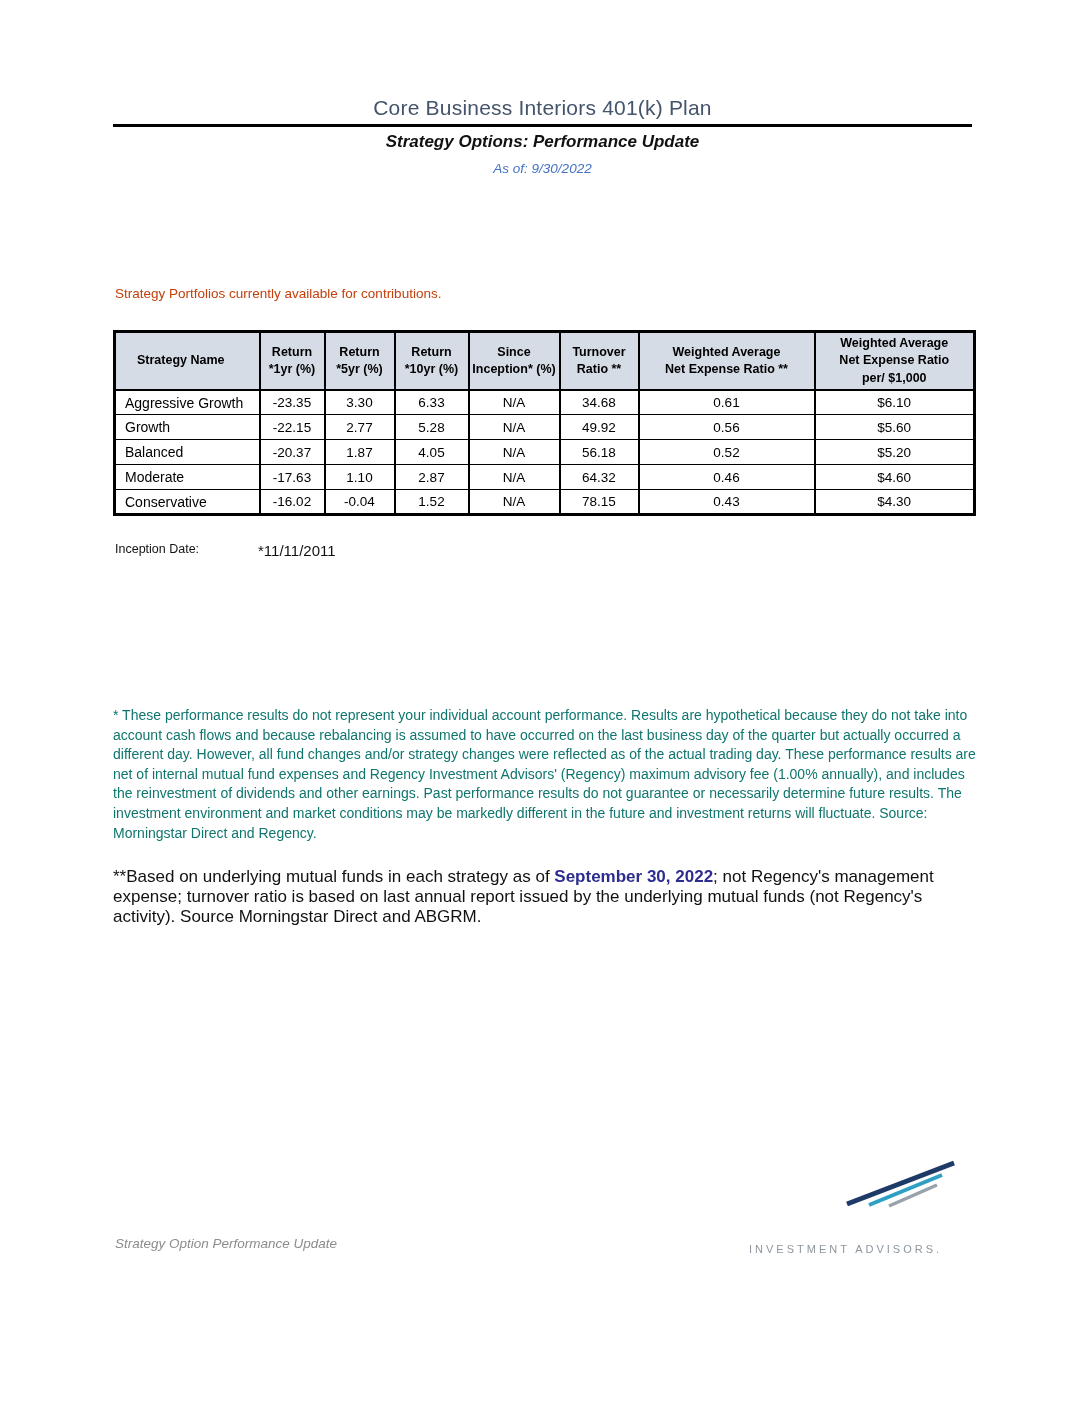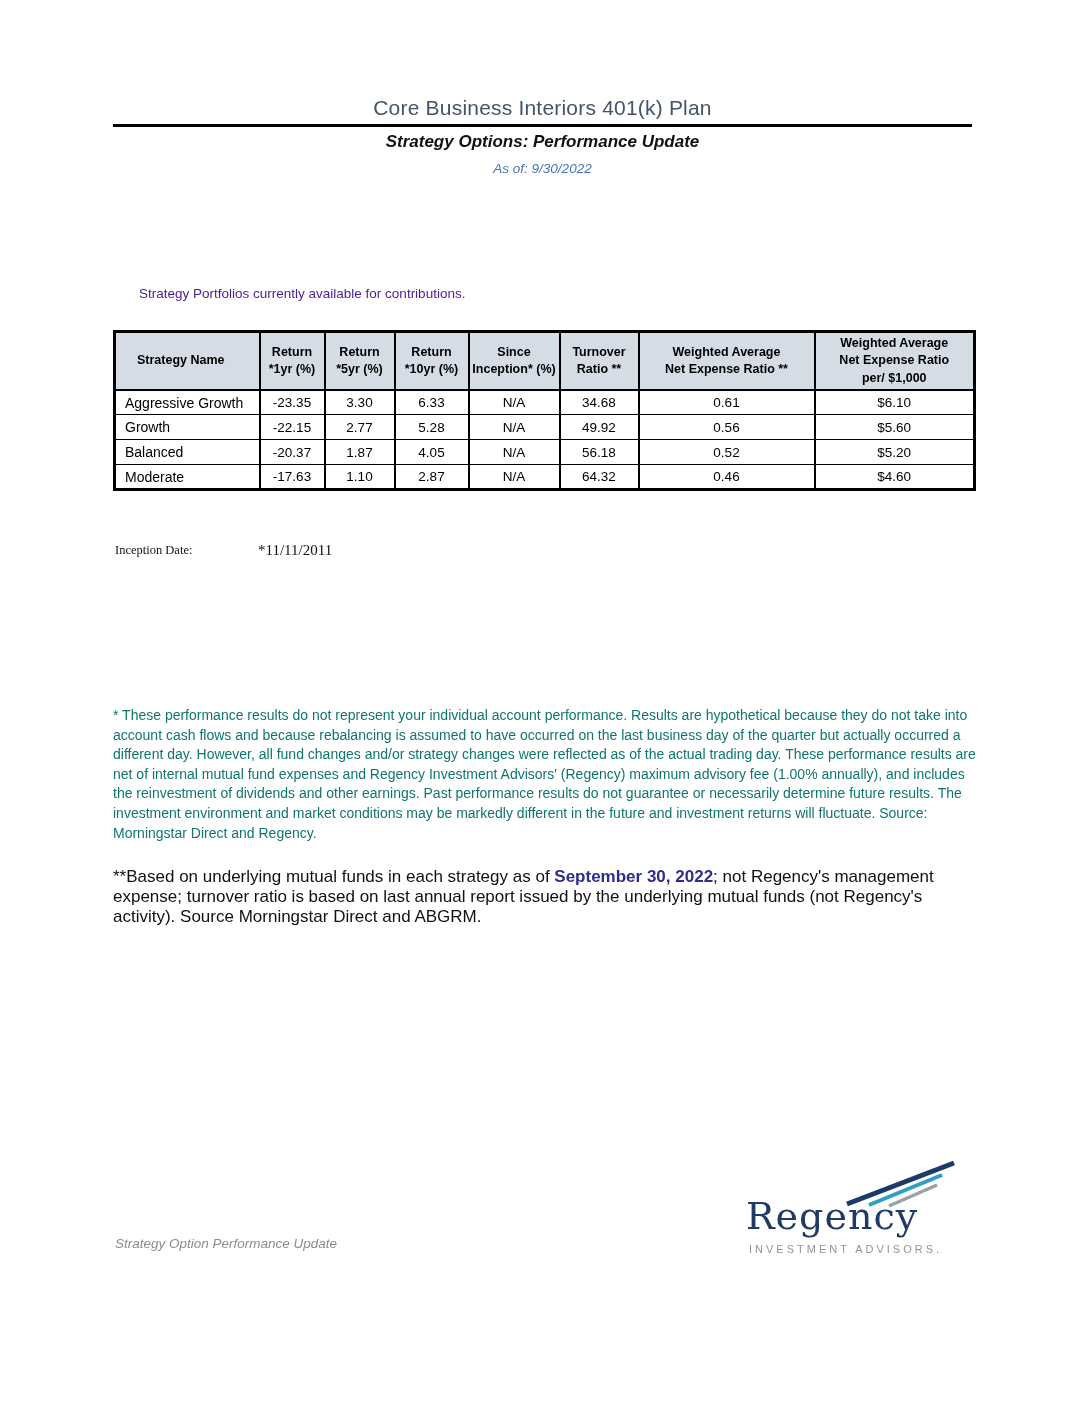--- a/index.html
+++ b/index.html
@@ -44,22 +44,21 @@
     font-weight: normal;
     font-style: italic;
     color: #4472c4;
   }
 
   
   .intro-line {
     position: absolute;
     top: 286px; left: 115px;
     font-size: 13.5px;
-    color: #4c1d95;
-    margin-left: 24px;
+    color: #c2410c;
   }
 
   
   .perf-table-wrap {
     position: absolute;
     top: 330px; left: 113px; width: 860px;
   }
   table.perf {
     width: 100%;
     border-collapse: collapse;
@@ -96,22 +95,21 @@
     text-align: left;
     padding-left: 9px;
     font-size: 14px;
   }
 
   
   .inception-row {
     position: absolute;
     top: 542px; left: 115px;
     display: flex;
-    align-items: center;
-    font-family: Liberation Serif, serif;
+    align-items: flex-start;
   }
   .inception-label { font-size: 12.5px; width: 143px; color: #111; }
   .inception-value { font-size: 15px; color: #111; }
 
   
   .footnote-1 {
     position: absolute;
     top: 706px; left: 113px; width: 866px;
     font-size: 14px;
     line-height: 19.6px;
@@ -244,38 +242,47 @@
         <tr>
           <td class="cell-name">Moderate</td>
           <td>-17.63</td>
           <td>1.10</td>
           <td>2.87</td>
           <td>N/A</td>
           <td>64.32</td>
           <td>0.46</td>
           <td>$4.60</td>
         </tr>
+        <tr>
+          <td class="cell-name">Conservative</td>
+          <td>-16.02</td>
+          <td>-0.04</td>
+          <td>1.52</td>
+          <td>N/A</td>
+          <td>78.15</td>
+          <td>0.43</td>
+          <td>$4.30</td>
+        </tr>
       </tbody>
     </table>
   </div>
 
   <div class="inception-row">
     <span class="inception-label">Inception Date:</span>
     <span class="inception-value">*11/11/2011</span>
   </div>
 
   <div class="footnote-1">* These performance results do not represent your individual account performance.  Results are hypothetical because they do not take into account cash flows and because rebalancing is assumed to have occurred on the last business day of the quarter but actually occurred a different day. However, all fund changes and/or strategy changes were reflected as of the actual trading day. These performance results are net of internal mutual fund expenses and Regency Investment Advisors' (Regency) maximum advisory fee (1.00% annually), and includes the reinvestment of dividends and other earnings.  Past performance results do not guarantee or necessarily determine future results.  The investment environment and market conditions may be markedly different in the future and investment returns will fluctuate. Source: Morningstar Direct and Regency.</div>
 
   <div class="footnote-2"><span>**Based on underlying mutual funds in each strategy as of </span><span class="fn-date">September 30, 2022</span><span>; not Regency's management expense; turnover ratio is based on last annual report  issued by the underlying mutual funds (not Regency's activity). Source Morningstar Direct and ABGRM.</span></div>
 
   <div class="logo">
     <svg class="logo-swoosh" viewBox="0 0 115 50" xmlns="http://www.w3.org/2000/svg">
       <line x1="5" y1="46" x2="112" y2="5" stroke="#1e3a66" stroke-width="5"></line>
       <line x1="27" y1="47" x2="100" y2="17" stroke="#2f9fc4" stroke-width="4"></line>
       <line x1="47" y1="48" x2="95" y2="27" stroke="#98a2ab" stroke-width="3.5"></line>
     </svg>
-    <div class="logo-wordmark">Regency</div>
     <div class="logo-tagline">INVESTMENT ADVISORS.</div>
   </div>
 
   <div class="footer-note">Strategy Option Performance Update</div>
 
 </div>
 
 </body></html>

